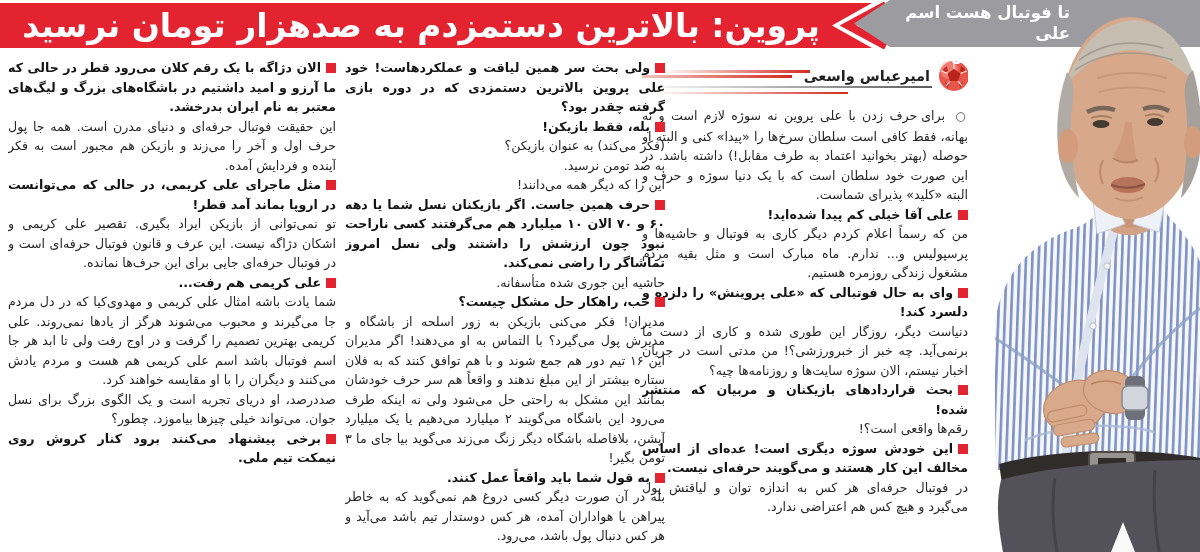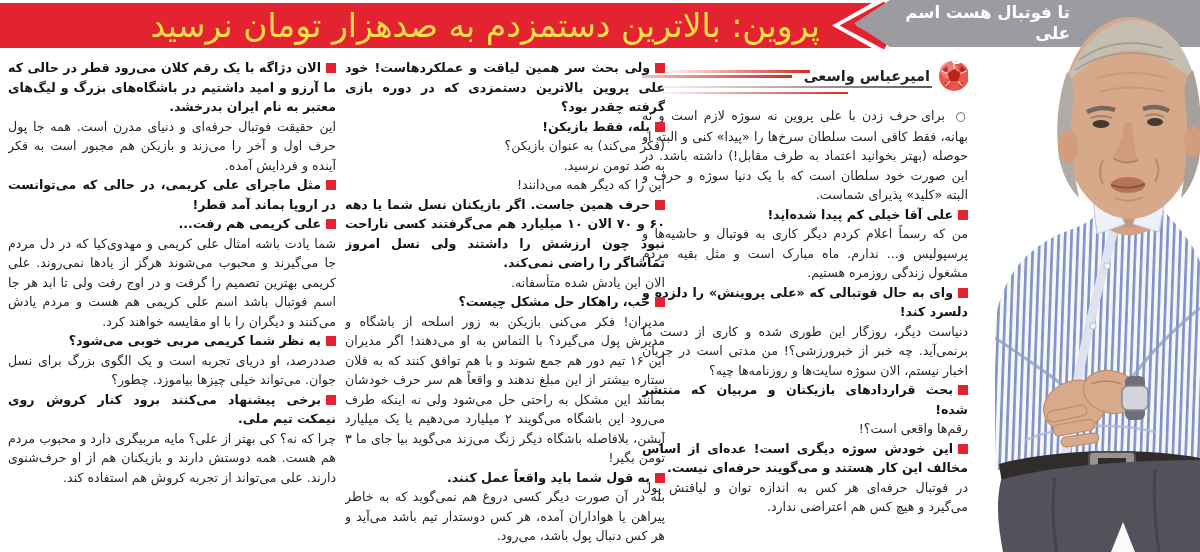--- a/index.html
+++ b/index.html
@@ -7,21 +7,21 @@
     width:1200px;height:552px;position:relative;overflow:hidden;
     background:#ffffff;font-family:"DejaVu Sans",sans-serif;direction:rtl;
   }
   
   .red-bar{
     position:absolute;top:3px;left:0;width:872px;height:45px;background:#e32330;
     clip-path:polygon(0 0,100% 0,calc(100% - 40px) 50%,100% 100%,0 100%);
     display:flex;align-items:center;z-index:1;
   }
   .red-bar .headline{
-    color:#fde047;font-weight:normal;font-size:33px;white-space:nowrap;
+    color:#ffffff;font-weight:bold;font-size:33px;white-space:nowrap;
     padding-right:52px;letter-spacing:-0.5px;
   }
   .chevron-svg{position:absolute;top:0;left:0;width:1200px;height:52px;z-index:1;pointer-events:none;}
   .gray-bar{
     position:absolute;top:0;left:854px;width:346px;height:47px;background:#9c9b9f;
     clip-path:polygon(36px 0,100% 0,100% 100%,36px 100%,0 50%);z-index:1;
   }
   .kicker{
     position:absolute;top:2px;left:888px;width:182px;z-index:2;
     color:#fff;font-weight:bold;font-size:16.5px;line-height:21px;
@@ -94,36 +94,35 @@
     <div class="para a">در فوتبال حرفه‌ای هر کس به اندازه توان و لیاقتش پول می‌گیرد و هیچ کس هم اعتراضی ندارد.</div>
   </div>
 
 <div class="col" id="col-mid">
     <div class="para q"><span class="bullet"></span>ولی بحث سر همین لیاقت و عملکردهاست! خود علی پروین بالاترین دستمزدی که در دوره بازی گرفته چقدر بود؟</div>
     <div class="para q"><span class="bullet"></span>بله، فقط بازیکن!</div>
     <div class="para a">(فکر می‌کند) به عنوان بازیکن؟</div>
     <div class="para a">به صد تومن نرسید.</div>
     <div class="para a">این را که دیگر همه می‌دانند!</div>
     <div class="para q"><span class="bullet"></span>حرف همین جاست. اگر بازیکنان نسل شما یا دهه ۶۰ و ۷۰ الان ۱۰ میلیارد هم می‌گرفتند کسی ناراحت نبود چون ارزشش را داشتند ولی نسل امروز تماشاگر را راضی نمی‌کند.</div>
-    <div class="para a">الان این یادش شده متأسفانه.</div>
+    <div class="para a">حاشیه این جوری شده متأسفانه.</div>
     <div class="para q"><span class="bullet"></span>خب، راهکار حل مشکل چیست؟</div>
     <div class="para a">مدیران! فکر می‌کنی بازیکن به زور اسلحه از باشگاه و مدیرش پول می‌گیرد؟ با التماس به او می‌دهند! اگر مدیران این ۱۶ تیم دور هم جمع شوند و با هم توافق کنند که به فلان ستاره بیشتر از این مبلغ ندهند و واقعاً هم سر حرف خودشان بمانند این مشکل به راحتی حل می‌شود ولی نه اینکه طرف می‌رود این باشگاه می‌گویند ۲ میلیارد می‌دهیم یا یک میلیارد آپشن، بلافاصله باشگاه دیگر زنگ می‌زند می‌گوید بیا جای ما ۳ تومن بگیر!</div>
     <div class="para q"><span class="bullet"></span>به قول شما باید واقعاً عمل کنند.</div>
     <div class="para a">بله در آن صورت دیگر کسی دروغ هم نمی‌گوید که به خاطر پیراهن یا هواداران آمده، هر کس دوستدار تیم باشد می‌آید و هر کس دنبال پول باشد، می‌رود.</div>
   </div>
 <div class="col" id="col-left">
     <div class="para q"><span class="bullet"></span>الان دژاگه با یک رقم کلان می‌رود قطر در حالی که ما آرزو و امید داشتیم در باشگاه‌های بزرگ و لیگ‌های معتبر به نام ایران بدرخشد.</div>
     <div class="para a">این حقیقت فوتبال حرفه‌ای و دنیای مدرن است. همه جا پول حرف اول و آخر را می‌زند و بازیکن هم مجبور است به فکر آینده و فردایش آمده.</div>
     <div class="para q"><span class="bullet"></span>مثل ماجرای علی کریمی، در حالی که می‌توانست در اروپا بماند آمد قطر!</div>
+    <div class="para a">تو نمی‌توانی از بازیکن ایراد بگیری. تقصیر علی کریمی و اشکان دژاگه نیست. این عرف و قانون فوتبال حرفه‌ای است و در فوتبال حرفه‌ای جایی برای این حرف‌ها نمانده.</div>
     <div class="para q"><span class="bullet"></span>علی کریمی هم رفت...</div>
     <div class="para a">شما یادت باشه امثال علی کریمی و مهدوی‌کیا که در دل مردم جا می‌گیرند و محبوب می‌شوند هرگز از یادها نمی‌روند. علی کریمی بهترین تصمیم را گرفت و در اوج رفت ولی تا ابد هر جا اسم فوتبال باشد اسم علی کریمی هم هست و مردم یادش می‌کنند و دیگران را با او مقایسه خواهند کرد.</div>
-    <div class="para q"><span class="bullet"></span>به نظر شما کریمی مربی خوبی می‌شود؟</div>
     <div class="para a">صددرصد، او دریای تجربه است و یک الگوی بزرگ برای نسل جوان. می‌تواند خیلی چیزها بیاموزد. چطور؟</div>
     <div class="para q"><span class="bullet"></span>برخی پیشنهاد می‌کنند برود کنار کروش روی نیمکت تیم ملی.</div>
-    <div class="para a">چرا که نه؟ کی بهتر از علی؟ مایه مربیگری دارد و محبوب مردم هم هست. همه دوستش دارند و بازیکنان هم از او حرف‌شنوی دارند. علی می‌تواند از تجربه کروش هم استفاده کند.</div>
   </div>
 
 <svg class="photo" viewBox="0 0 205 544">
   <defs>
     <pattern id="st" width="6.4" height="12" patternUnits="userSpaceOnUse" patternTransform="rotate(2)">
       <rect width="6.4" height="12" fill="#f5f7fb"></rect>
       <rect width="2.6" height="12" fill="#7e92c3"></rect>
     </pattern>
   </defs>
 

